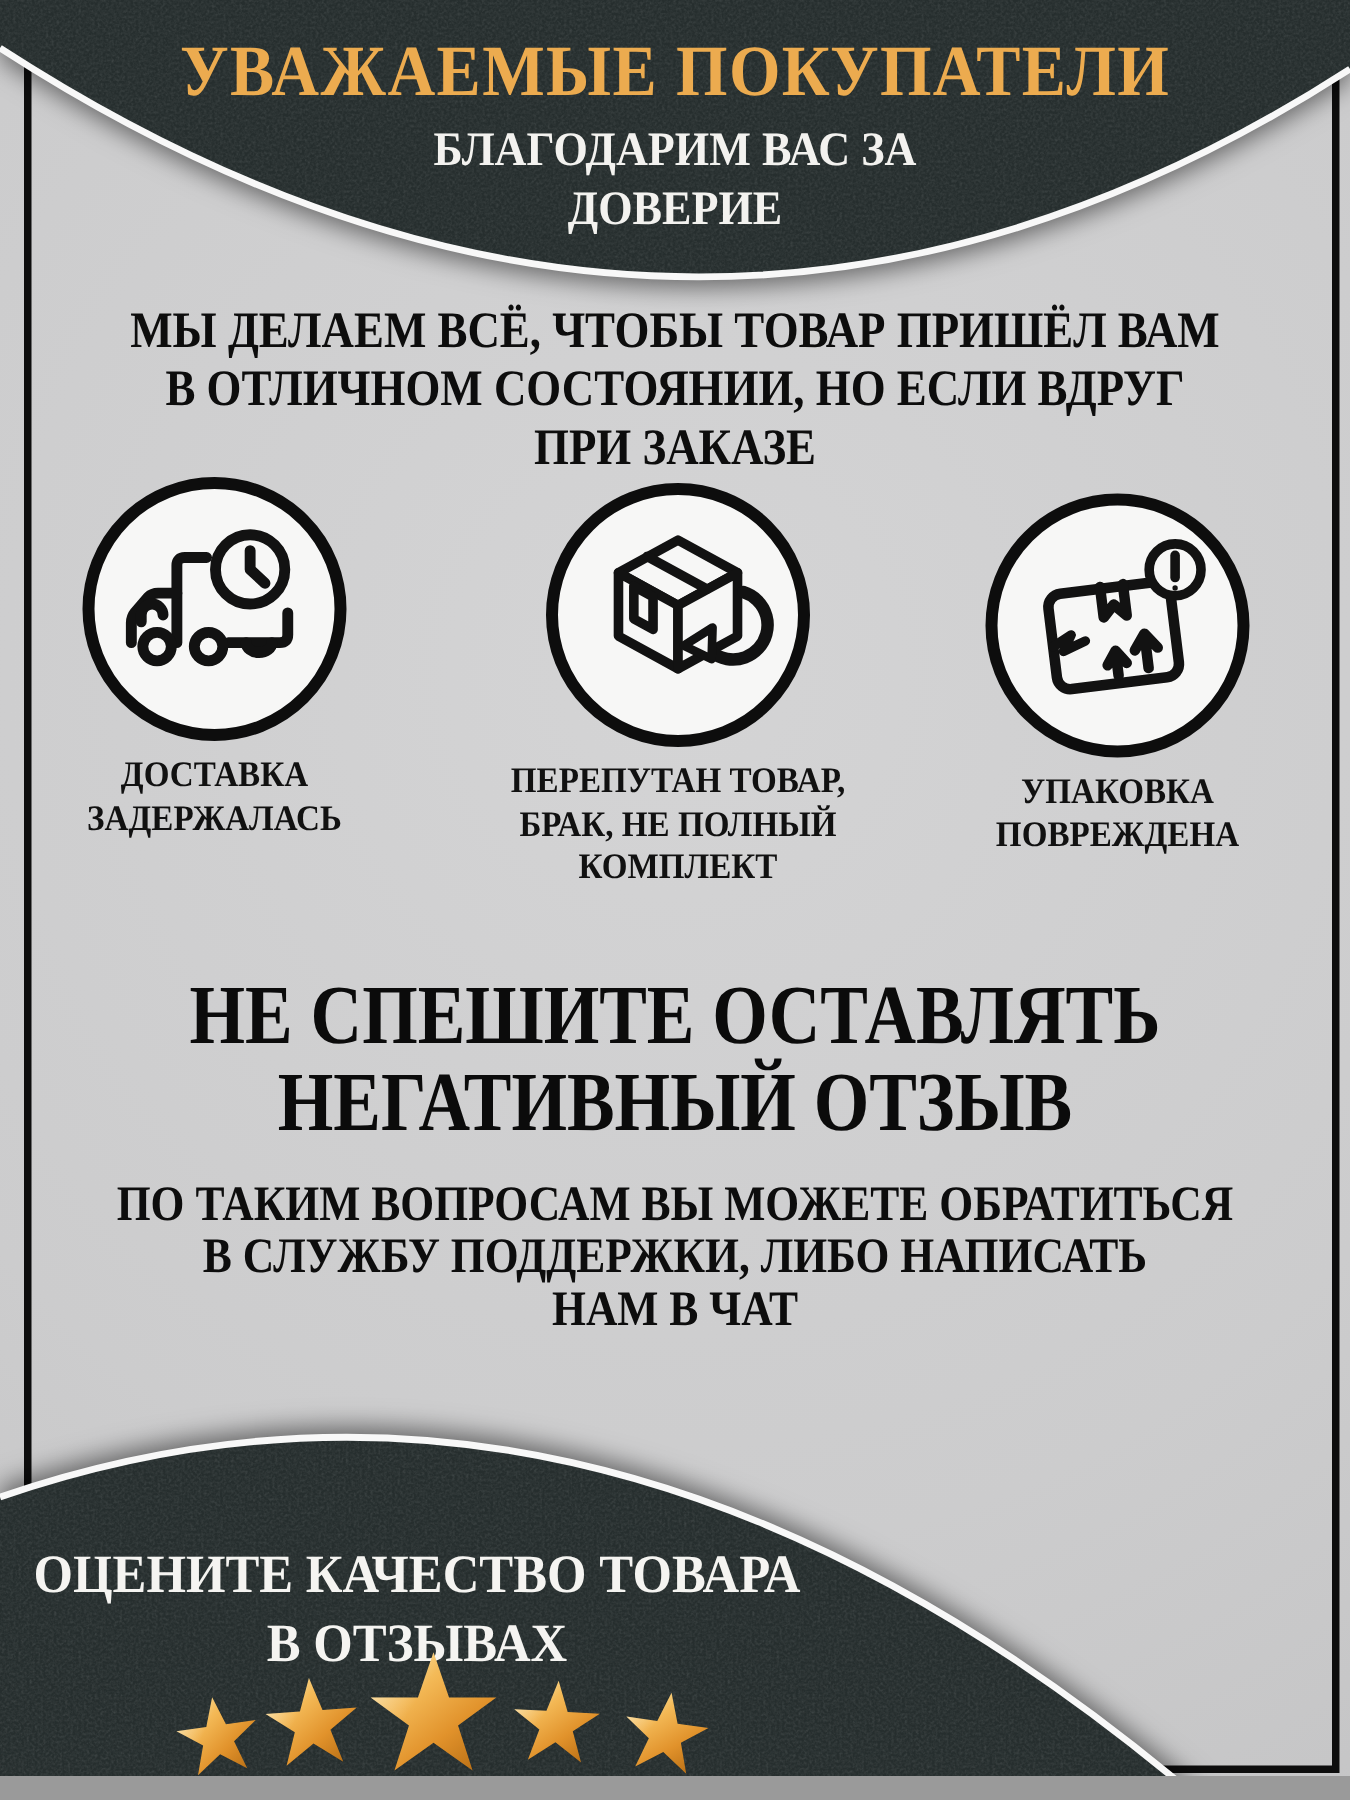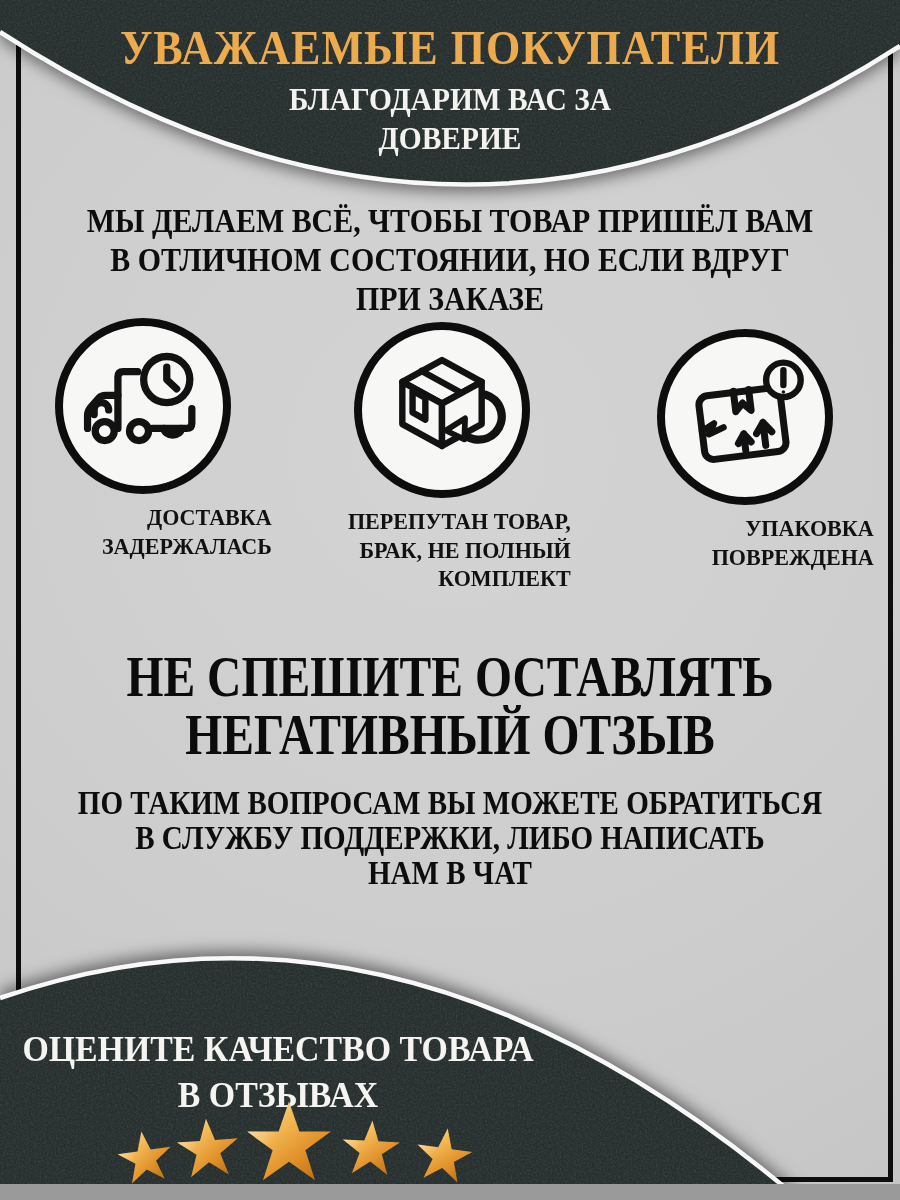--- a/index.html
+++ b/index.html
@@ -13,22 +13,22 @@
   .frame{
     position:absolute;left:16px;top:10px;width:877px;height:1172px;
     box-sizing:border-box;border:5px solid #0d0d0d;
   }
   svg.layer{position:absolute;left:0;display:block;}
   .ctr{left:0;width:900px;text-align:center;font-weight:700;}
   .title{top:20px;font-size:48px;letter-spacing:1px;color:#ecab4f;transform:scaleX(.92);}
   .subtitle{top:80px;font-size:32px;line-height:39px;color:#f3f2ef;transform:scaleX(.92);}
   .intro{top:201px;font-size:34px;line-height:39px;color:#0d0d0d;transform:scaleX(.88);}
   .line{display:block;}
-  .issue{position:absolute;top:318px;width:280px;text-align:right;}
-  .issue-1{left:3px;}  .issue-2{left:302px;}  .issue-3{left:605px;}
+  .issue{position:absolute;top:318px;width:280px;text-align:center;}
+  .issue-1{left:3px;}  .issue-2{left:312px;}  .issue-3{left:605px;}
   .badge{
     width:176px;height:176px;border-radius:50%;margin:0 auto;box-sizing:border-box;
     background:#f7f7f6;border:8px solid #0d0d0d;
     display:flex;align-items:center;justify-content:center;
   }
   .issue-2 .badge{margin-top:4px;} .issue-3 .badge{margin-top:11px;}
   .issue-label{margin-top:9px;font-size:24px;line-height:28.5px;font-weight:700;color:#111;transform:scaleX(.92);}
   .warning{top:648px;font-size:56px;line-height:58px;color:#0b0b0b;transform:scaleX(.85);letter-spacing:0;}
   .support{top:786px;font-size:33px;line-height:35px;color:#0d0d0d;transform:scaleX(.88);}
   .footer-text{top:1026px;left:0;width:556px;text-align:center;font-weight:700;

